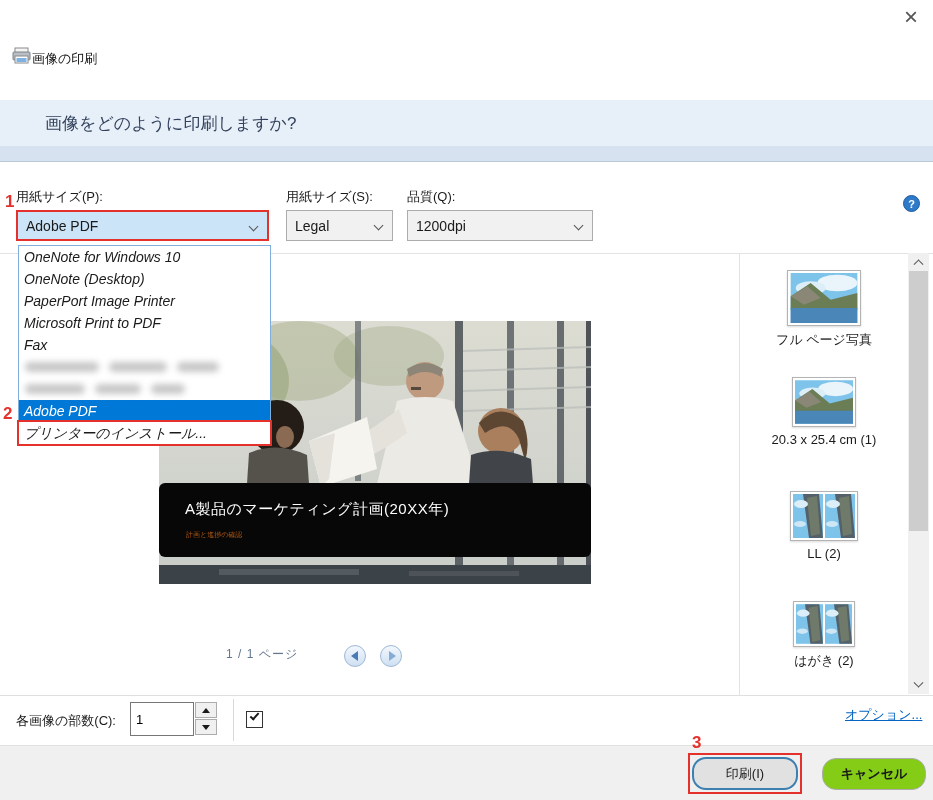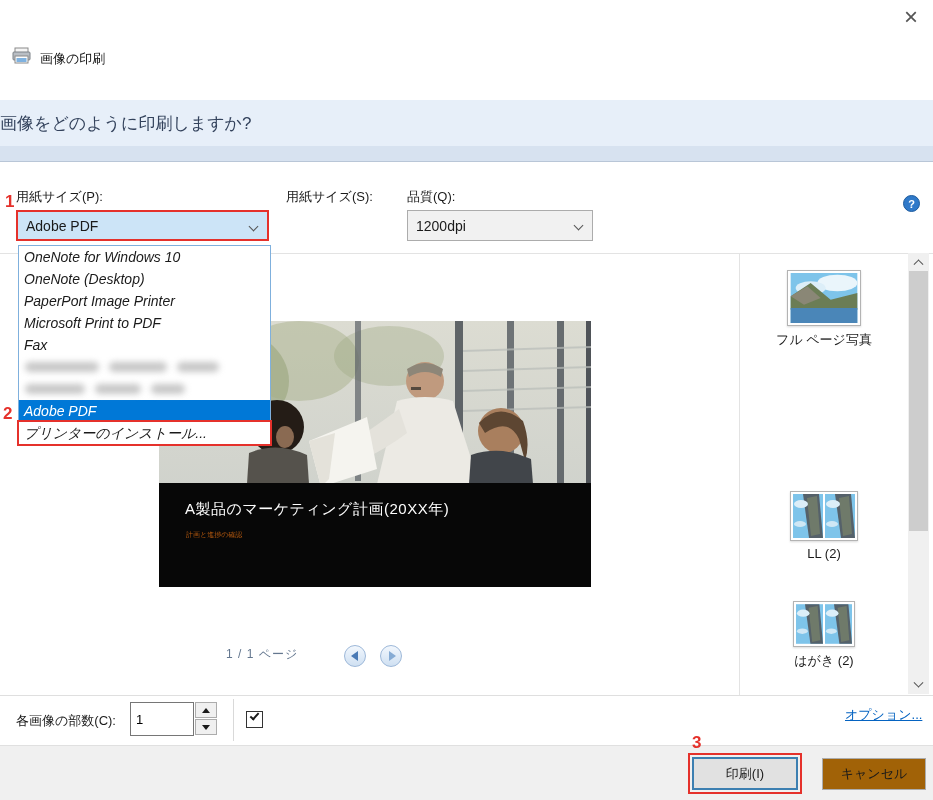--- a/index.html
+++ b/index.html
@@ -6,26 +6,26 @@
   html,body { background:#fff; }
   body { font-family:"Liberation Sans","DejaVu Sans",sans-serif; }
   .window {
     position:relative; width:933px; height:800px; background:#ffffff;
     overflow:hidden; font-size:13px; color:#1a1a1a;
   }
   
   .close-btn { position:absolute; left:894px; top:2px; width:34px; height:30px;
     display:flex; align-items:center; justify-content:center;
     font-size:24px; color:#555; cursor:pointer; font-weight:300; }
-  .app-title { position:absolute; left:40px; top:50px; font-size:13px; color:#111; }
+  .app-title { position:absolute; left:32px; top:50px; font-size:13px; color:#111; }
   .app-icon { position:absolute; left:12px; top:47px; }
   
   .header-band { position:absolute; left:0; top:100px; width:933px; height:46px;
     background:#e7eff9; display:flex; align-items:center; }
-  .header-band .q { font-size:17px; color:#33425c; }
+  .header-band .q { margin-left:45px; font-size:17px; color:#33425c; }
   .header-strip { position:absolute; left:0; top:146px; width:933px; height:16px;
     background:#d7e2f0; border-bottom:1px solid #b9c6d7; }
   
   .fieldlabel { position:absolute; top:188px; font-size:13px; color:#1a1a1a; }
   .combo { position:absolute; top:210px; height:31px; display:flex; align-items:center;
     padding-left:8px; font-size:14px; cursor:pointer; }
   .combo .chev { position:absolute; right:10px; top:11px; width:7px; height:7px;
     border-right:1.5px solid #555; border-bottom:1.5px solid #555; transform:rotate(45deg); }
   .combo-printer { left:16px; width:253px; background:#cce4f7; border:2px solid #e5312b; }
   .combo-gray { background:#f1f1f1; border:1px solid #acacac; }
@@ -39,22 +39,22 @@
   .dropdown { position:absolute; left:18px; top:245px; width:253px; z-index:5;
     background:#fff; border:1px solid #7fb0dd; }
   .dd-item { height:22px; line-height:22px; padding-left:5px; font-size:14px;
     white-space:nowrap; overflow:hidden; cursor:pointer;font-style:italic; }
   .dd-item.sel { background:#0078d7; color:#fff; }
   .dd-redacted { height:22px; display:flex; align-items:center; gap:10px; padding-left:6px; }
   .dd-redacted i { display:block; height:10px; background:#c7c7c7; border-radius:5px; filter:blur(3px); }
   
   .preview { position:absolute; left:159px; top:321px; width:432px; height:263px; z-index:1; }
   .preview svg { display:block; }
-  .slide-banner { position:absolute; left:0; top:162px; width:432px; height:104px;
-    background:#070707; z-index:2; }
+  .slide-banner { position:absolute; left:0; top:162px; width:432px; height:74px;
+    background:#070707; z-index:2;border-radius:6px; }
   .slide-title { position:absolute; left:26px; top:17px; color:#fdfdfd; font-size:15px; letter-spacing:.5px; }
   .slide-subtitle { position:absolute; left:27px; top:47px; color:#b4590f; font-size:7px; }
   .page-status { position:absolute; left:226px; top:646px; width:100px; font-size:12px;
     color:#64778f; letter-spacing:1px; }
   .navbtn { position:absolute; top:645px; width:22px; height:22px; border-radius:50%;
     border:1px solid #9db8d9; background:linear-gradient(#f2f7fd,#cfe0f2);
     display:flex; align-items:center; justify-content:center; cursor:pointer; }
   .navbtn .tri-l { width:0; height:0; border-top:5px solid transparent; border-bottom:5px solid transparent;
     border-right:7px solid #4a7ab5; margin-right:2px; }
   .navbtn .tri-r { width:0; height:0; border-top:5px solid transparent; border-bottom:5px solid transparent;
@@ -93,25 +93,25 @@
     background:#fff; border:1px solid #333; cursor:pointer; }
   .checkbox .check { position:absolute; left:3px; top:1px; width:9px; height:5px;
     border-left:2px solid #1a1a1a; border-bottom:2px solid #1a1a1a; transform:rotate(-48deg); }
   .fit-label { position:absolute; left:270px; top:712px; font-size:13px; cursor:default; }
   .options-link { position:absolute; left:845px; top:706px; font-size:13px; color:#0563c1;
     text-decoration:underline; cursor:pointer; }
   
   .footer { position:absolute; left:0; top:745px; width:933px; height:55px;
     background:#f0f0f0; border-top:1px solid #e0e0e0; }
   .btn { position:absolute; font-size:13px; display:flex; align-items:center; justify-content:center;
-    cursor:pointer; font-family:"Liberation Sans",sans-serif; }
+    cursor:pointer; font-family:"Liberation Sans",sans-serif;border-radius:14px; }
   .print-anno { position:absolute; left:688px; top:753px; width:114px; height:41px;
     border:2px solid #e5312b; z-index:6; }
   .btn-print { left:2px; top:2px; width:106px; height:33px; background:#e1e1e1; border:2px solid #3c7fb1; }
-  .btn-cancel { left:822px; top:758px; width:104px; height:32px; background:#a16207; border:1px solid #acacac; }
+  .btn-cancel { left:822px; top:758px; width:104px; height:32px; background:#84cc16; border:1px solid #acacac;font-weight:bold; }
   
   .anno-num { position:absolute; color:#e5312b; font-size:17px; font-weight:bold; z-index:7; }
   .anno-1 { left:5px; top:192px; }
   .anno-2 { left:3px; top:404px; }
   .anno-3 { left:692px; top:733px; }
   .anno-rect-2 { position:absolute; left:17px; top:420px; width:255px; height:26px;
     border:2px solid #e5312b; z-index:6; pointer-events:none; }
 </style>
 </head>
 <body>
@@ -133,20 +133,24 @@
     <div class="q">画像をどのように印刷しますか?</div>
   </div>
   <div class="header-strip"></div>
 
   <div class="fieldlabel" style="left:16px">用紙サイズ(P):</div>
   <div class="fieldlabel" style="left:286px">用紙サイズ(S):</div>
   <div class="fieldlabel" style="left:407px">品質(Q):</div>
 
   <div class="combo combo-printer">
     <span>Adobe PDF</span>
+    <span class="chev"></span>
+  </div>
+  <div class="combo combo-gray combo-paper">
+    <span>Legal</span>
     <span class="chev"></span>
   </div>
   <div class="combo combo-gray combo-quality">
     <span>1200dpi</span>
     <span class="chev"></span>
   </div>
   <div class="help-icon">?</div>
 
   <div class="hsep-top"></div>
 
@@ -221,20 +225,33 @@
         <ellipse cx="28" cy="6" rx="12" ry="5" fill="#eaf5fb"></ellipse>
         <ellipse cx="12" cy="9" rx="9" ry="4" fill="#dceef8"></ellipse>
         <polygon points="0,14 12,6 24,16 40,12 40,22 0,22" fill="#6b7d55"></polygon>
         <polygon points="0,14 10,8 18,15 8,19" fill="#8a8776"></polygon>
         <rect x="0" y="21" width="40" height="9" fill="#4a86b8"></rect>
       </svg>
     </span>
     <div class="layout-label">フル ページ写真</div>
   </div>
 
+  <div class="layout-item" style="top:368px">
+    <span class="thumb-frame">
+      <svg width="58" height="44" viewBox="0 0 40 30">
+        <rect width="40" height="30" fill="#7ec4ea"></rect>
+        <ellipse cx="28" cy="6" rx="12" ry="5" fill="#eaf5fb"></ellipse>
+        <ellipse cx="12" cy="9" rx="9" ry="4" fill="#dceef8"></ellipse>
+        <polygon points="0,14 12,6 24,16 40,12 40,22 0,22" fill="#6b7d55"></polygon>
+        <polygon points="0,14 10,8 18,15 8,19" fill="#8a8776"></polygon>
+        <rect x="0" y="21" width="40" height="9" fill="#4a86b8"></rect>
+      </svg>
+    </span>
+    <div class="layout-label">20.3 x 25.4 cm (1)</div>
+  </div>
 
   <div class="layout-item" style="top:482px">
     <span class="thumb-frame thumb-pair">
       <svg width="30" height="44" viewBox="0 0 30 44">
         <rect width="30" height="44" fill="#7ec4ea"></rect>
         <polygon points="10,0 26,0 30,44 16,44" fill="#55616a"></polygon>
         <polygon points="14,4 24,2 27,40 18,42" fill="#6f7a6a"></polygon>
         <ellipse cx="8" cy="10" rx="7" ry="4" fill="#dceef8"></ellipse>
         <ellipse cx="7" cy="30" rx="6" ry="3" fill="#cfe7f5"></ellipse>
       </svg><svg width="30" height="44" viewBox="0 0 30 44">

